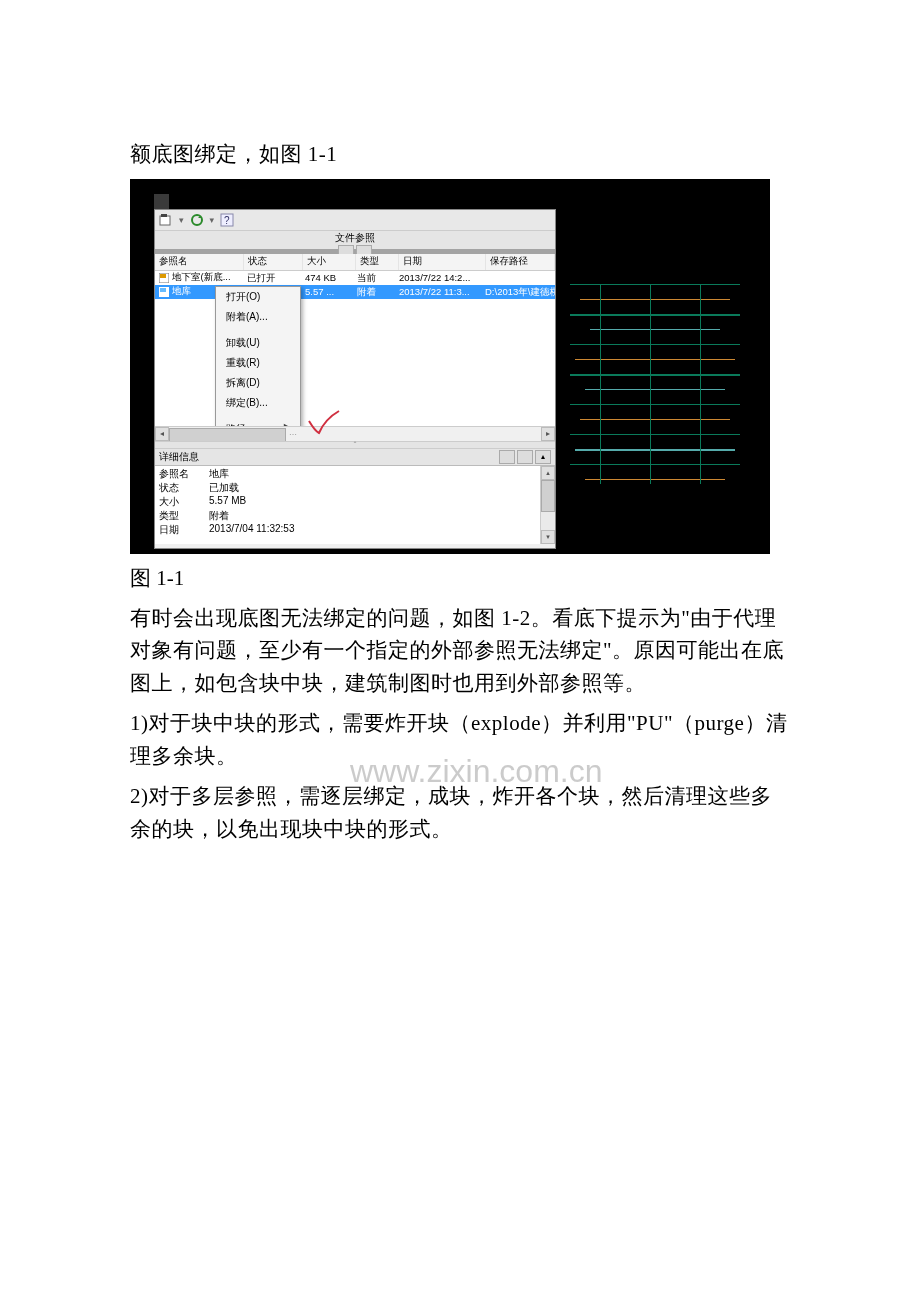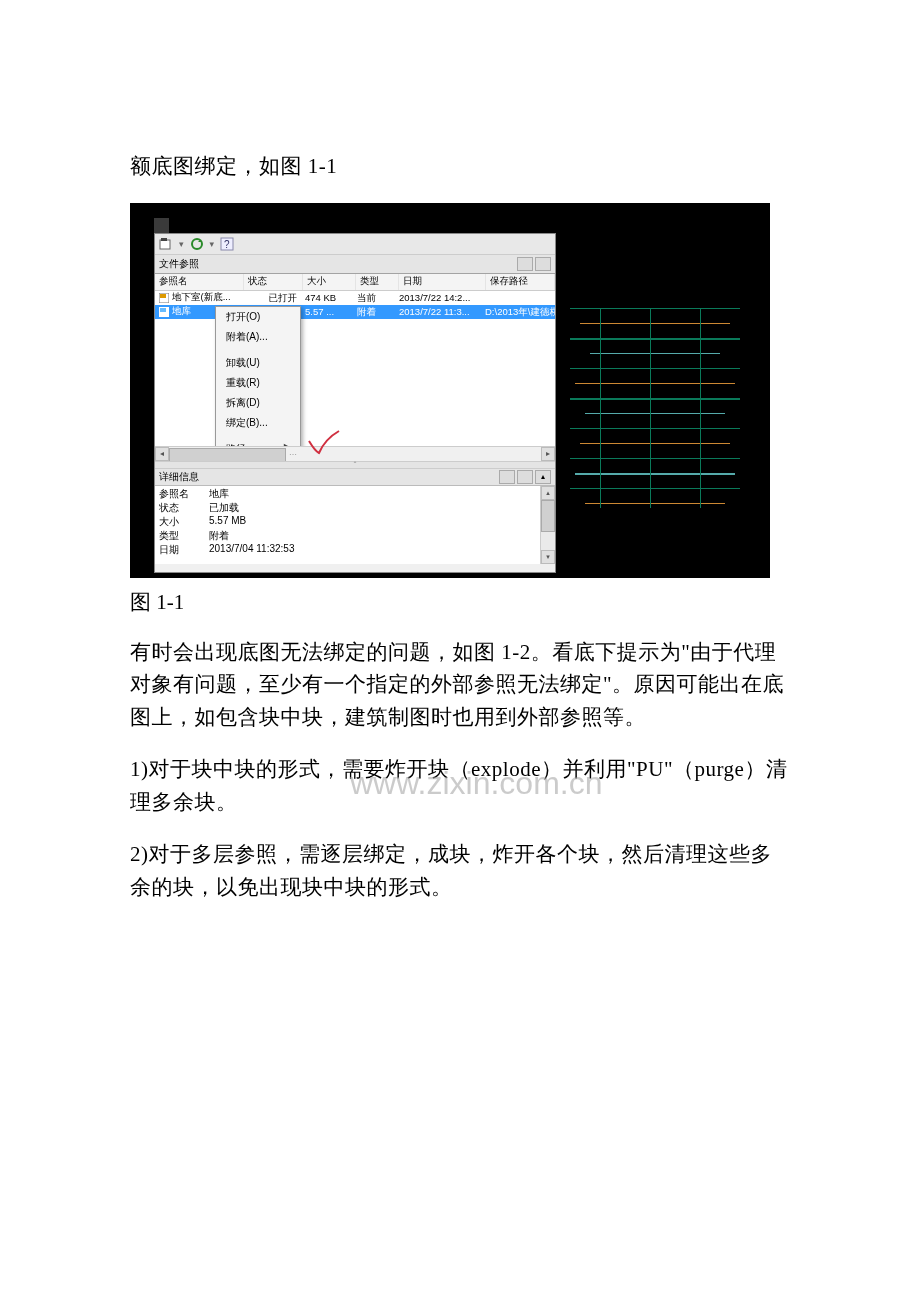--- a/index.html
+++ b/index.html
@@ -11,21 +11,21 @@
   }
   .page {
     padding: 130px 130px 40px 130px;
     box-sizing: border-box;
     width: 920px;
   }
   .para {
     font-size: 21px;
     line-height: 1.55;
     color: #000;
-    margin: 20px 0;
+    margin: 8px 0;
     letter-spacing: 0.5px;
   }
   .para-red {
     color: #c00000;
   }
   .caption {
     text-align: left;
     font-size: 21px;
     margin: 10px 0;
   }
@@ -98,26 +98,27 @@
     padding: 0 4px;
     gap: 6px;
   }
   .tb-ico {
     width: 14px; height: 14px; display:inline-block;
   }
   .tb-sep { color:#666; font-size:9px; }
   .shot-headerbar {
     height: 18px;
     background: #e5e5e5;
-    border-bottom: 1px solid #a3a3a3;
+    border-bottom: 5px solid #a3a3a3;
     display:flex;
     align-items:center;
     justify-content:space-between;
     padding: 0 4px;
     font-size: 10px;
+    flex-direction: column;
   }
   .hb-icons { display:flex; gap:2px; }
   .hb-icon { width:14px; height:12px; background:#ddd; border:1px solid #aaa; }
   .shot-table {
     height: 172px;
     background: #fff;
     position: relative;
   }
   .tbl-head {
     display:flex;
@@ -133,21 +134,21 @@
   .th-type { width: 34px; }
   .th-date { width: 78px; }
   .th-path { flex:1; }
   .tbl-row {
     display:flex;
     height:14px;
     font-size:9.5px;
   }
   .td { padding: 1px 4px; white-space:nowrap; overflow:hidden; }
   .td-ref { width: 80px; display:flex; align-items:center; gap:3px;}
-  .td-stat { width: 50px; text-align: right; }
+  .td-stat { width: 50px; }
   .td-size { width: 44px; }
   .td-type { width: 34px; }
   .td-date { width: 78px; }
   .td-path { flex:1; }
   .row-sel .td { background:#3399ff; color:#fff; }
   .fico { width:10px; height:10px; display:inline-block; }
   .ctx-menu {
     position:absolute;
     left: 60px;
     top: 32px;

